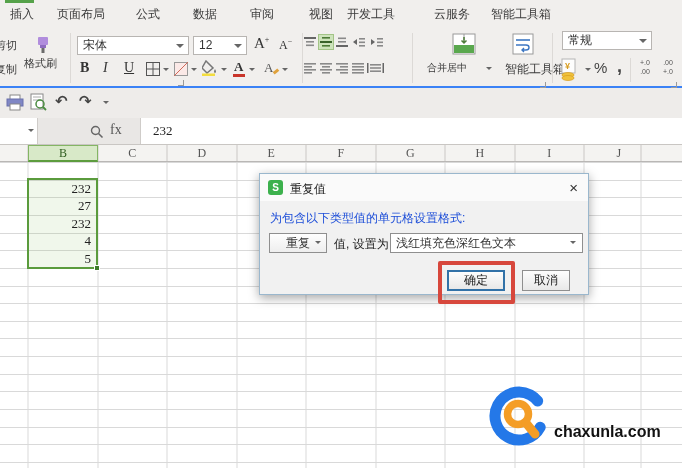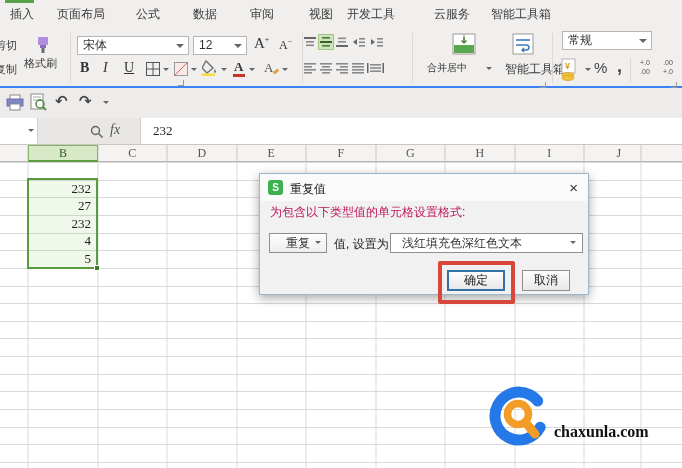--- a/index.html
+++ b/index.html
@@ -35,53 +35,53 @@
   #sheet-tab { position:absolute; left:135px; top:90px; width:190px; height:26px; background:#dce9cc; }
   #sheet-tab-underline { position:absolute; left:137px; top:116px; width:186px; height:2px; background:#6ba14c; }
   #tab-label { position:absolute; left:25px; top:5px; font-size:12px; color:#333; }
   #tab-close { position:absolute; right:8px; top:4px; font-size:13px; color:#777; }
   #new-tab { position:absolute; left:333px; top:92px; font-size:18px; color:#666; }
 
   
   #formularow { position:absolute; left:0; top:118px; width:682px; height:27px; background:#e9e7e5; border-bottom:1px solid #c9c6c3; }
   #namebox { position:absolute; left:0; top:0; width:38px; height:26px; background:#fff; border-right:1px solid #cfccc9; }
   #fxinput { position:absolute; left:140px; top:0; width:542px; height:26px; background:#fff; border-left:1px solid #cfccc9; line-height:26px; padding-left:12px; font-family:"Liberation Serif","DejaVu Serif",serif; font-size:13px; color:#222; }
-  #fxlabel { position:absolute; left:110px; top:4px; font-family:"Liberation Serif",serif; font-style:italic; font-size:14px; color:#555; }
+  #fxlabel { position:absolute; left:110px; top:4px; font-family:"Liberation Serif",serif; font-size:14px; color:#555; }
 
   
   #colheaders { position:absolute; left:0; top:145px; width:682px; height:17px; background:#f4f3f1; border-bottom:1px solid #b9b7b5;
      background-image:repeating-linear-gradient(to right,#c9c7c5 0 1px,transparent 1px 69.5px); background-position:-41.5px 0; }
   .colhead { position:absolute; top:0; width:69.5px; height:17px; line-height:16px; text-align:center; font-family:"Liberation Serif","DejaVu Serif",serif; font-size:12px; color:#555; }
   #colhead-b { position:absolute; left:28px; top:145px; width:70px; height:17px; background:#d8e9c8; border:1px solid #84b564; border-bottom:2px solid #5d9c3e; text-align:center; line-height:14px; font-family:"Liberation Serif",serif; font-size:12px; color:#2f5d1f; }
   #sheetbody { position:absolute; left:0; top:162px; width:682px; height:306px; background:#fff;
      background-image:repeating-linear-gradient(to right,#d9d9d9 0 1px,transparent 1px 69.5px),
                       repeating-linear-gradient(to bottom,#d9d9d9 0 1px,transparent 1px 17.65px);
      background-position:-41.5px 0,0 0; }
   #selection { position:absolute; left:27px; top:178px; width:71px; height:91px; border:2px solid #5a9b3c; background:rgba(130,190,90,0.12); display:flex; flex-direction:column; }
   .selcell { flex:1; text-align:right; padding-right:5px; font-family:"Liberation Serif","DejaVu Serif",serif; font-size:13px; color:#222; line-height:17.4px; }
   #fill-handle { position:absolute; left:94px; top:265px; width:6px; height:6px; background:#3e7c2b; border:1px solid #fff; }
 
   
   #dialog { position:absolute; left:259px; top:173px; width:330px; height:122px; background:#f1f1f1; border:1px solid #9ab7cd; box-shadow:0 3px 10px rgba(0,0,0,0.35); z-index:20; }
   #dlg-title { position:absolute; left:0; top:0; width:100%; height:27px; background:#fafafa; }
   #dlg-sicon { position:absolute; left:8px; top:6px; width:15px; height:15px; background:#3cb14d; border-radius:3px; color:#fff; font-weight:bold; font-size:10px; text-align:center; line-height:15px; }
   #dlg-titletext { position:absolute; left:30px; top:7px; font-size:12px; color:#222; }
   #dlg-close { position:absolute; right:10px; top:5px; font-size:15px; color:#333; }
-  #dlg-desc { position:absolute; left:10px; top:30px; font-size:12px; color:#be185d; }
+  #dlg-desc { position:absolute; left:10px; top:36px; font-size:12px; color:#1d4ed8; }
   .dlgcombo { position:absolute; top:59px; height:20px; background:linear-gradient(#fefefe,#eeeeee); border:1px solid #8f8f8f; font-size:12px; line-height:18px; }
   #dlg-label2 { position:absolute; left:74px; top:62px; font-size:12px; color:#222; }
   .dlgbtn { position:absolute; top:96px; height:21px; text-align:center; line-height:19px; font-size:12px; color:#222; background:linear-gradient(#fdfdfd,#e8e8e8); border:1px solid #8f8f8f; }
   #btn-ok { left:187px; width:58px; border:2px solid #3272a8; line-height:17px; }
   #btn-cancel { left:262px; width:48px; }
   #red-annotation { position:absolute; left:438px; top:261px; width:77px; height:43px; border:4px solid #d7473c; border-radius:2px; z-index:30; }
 
   
   #watermark { position:absolute; left:488px; top:384px; width:190px; height:70px; z-index:5; }
   #wm-title { position:absolute; left:64px; top:0px; font-family:"Liberation Serif","DejaVu Serif",serif; font-weight:bold; font-size:33px; color:#151515; letter-spacing:1px; white-space:nowrap; }
-  #wm-domain { position:absolute; left:66px; top:39px; font-weight:bold; font-size:16px; color:#111;font-family:Liberation Serif, serif; }
+  #wm-domain { position:absolute; left:66px; top:39px; font-weight:bold; font-size:16px; color:#111; }
 </style>
 </head>
 <body>
 
 <div id="app">
 
   <div id="menubar">
     <div id="active-tab-sliver"></div>
     <span class="mi" style="left:10px">插入</span>
     <span class="mi" style="left:57px">页面布局</span>
@@ -320,21 +320,21 @@
       <span id="dlg-sicon">S</span>
       <span id="dlg-titletext">重复值</span>
       <span id="dlg-close">×</span>
     </div>
     <div id="dlg-desc">为包含以下类型值的单元格设置格式:</div>
     <div class="dlgcombo" style="left:9px; width:58px; text-align:center">
       <span>重复</span>
       <span class="dds abs" style="right:5px; top:7px"></span>
     </div>
     <span id="dlg-label2">值, 设置为</span>
-    <div class="dlgcombo" style="left:130px; width:193px; padding-left:11px; background:#fff">
+    <div class="dlgcombo" style="left:130px; width:193px; padding-left:5px; background:#fff">
       <span>浅红填充色深红色文本</span>
       <span class="dds abs" style="right:6px; top:7px"></span>
     </div>
     <div class="dlgbtn" id="btn-ok">确定</div>
     <div class="dlgbtn" id="btn-cancel">取消</div>
   </div>
   <div id="red-annotation"></div>
 
   <div id="watermark">
     <svg width="66" height="66" viewBox="0 0 66 66">

